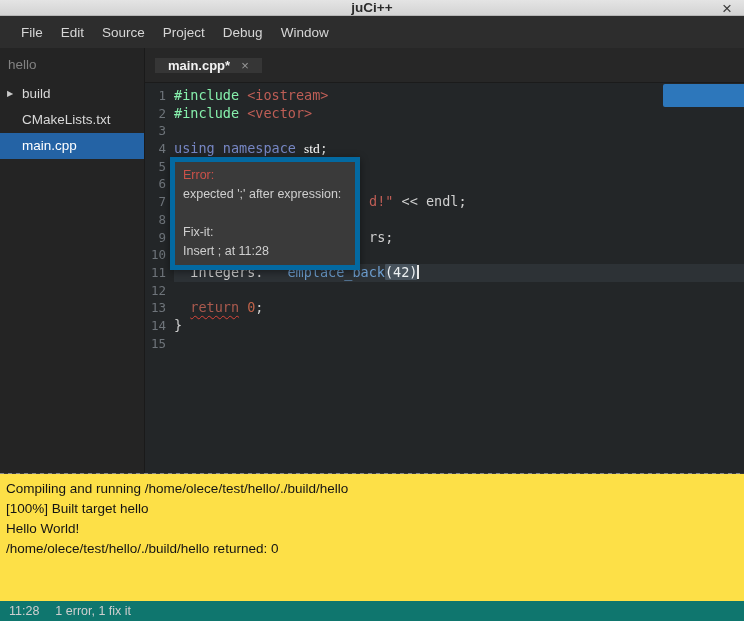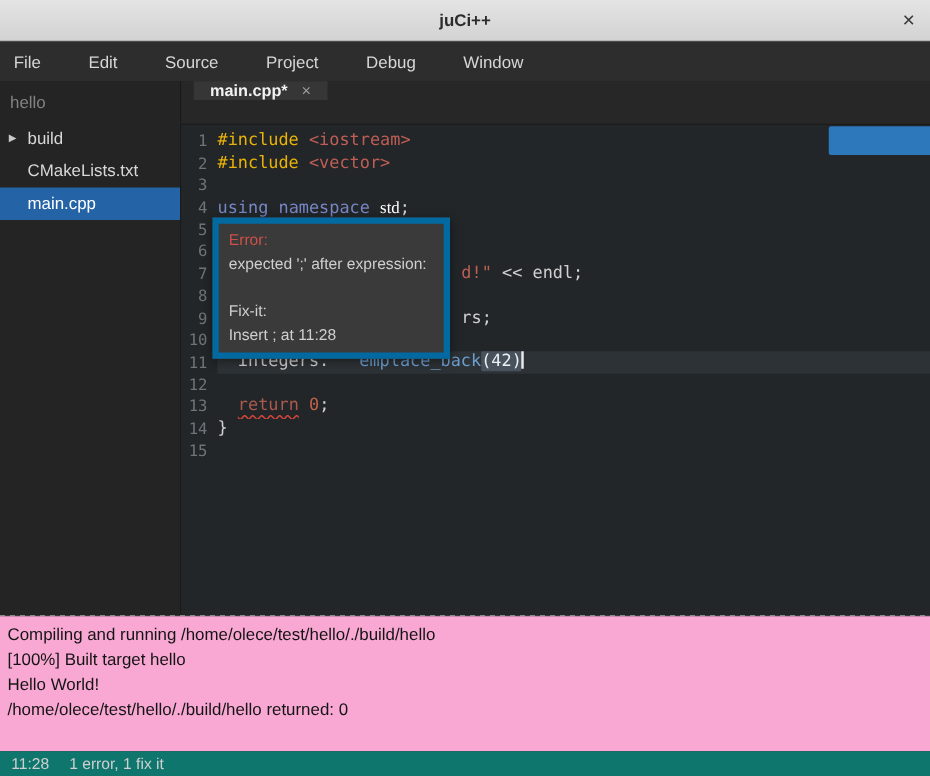--- a/index.html
+++ b/index.html
@@ -2,64 +2,64 @@
 <html><head>
 <meta charset="utf-8">
 <style>
   * { box-sizing: border-box; margin: 0; padding: 0; }
   html, body { width: 744px; height: 621px; overflow: hidden; }
   body { font-family: "Liberation Sans", "DejaVu Sans", sans-serif; background: #222; }
 
   .window { width: 744px; height: 621px; display: flex; flex-direction: column; background: #232628; }
 
   
-  .titlebar { height: 33px; flex: none; background: linear-gradient(#e4e4e4, #d3d3d3);
+  .titlebar { height: 16px; flex: none; background: linear-gradient(#e4e4e4, #d3d3d3);
               border-bottom: 1px solid #b6b6b6; position: relative;
               display: flex; align-items: center; justify-content: center; }
   .titlebar .title { font-size: 13.5px; font-weight: bold; color: #2c2c2c; }
   .titlebar .close { position: absolute; right: 12px; top: 50%; transform: translateY(-50%);
                      font-size: 17px; color: #3a3a3a; line-height: 1; cursor: default; }
 
   
-  .menubar { height: 32px; flex: none; background: #2d2d2d; display: flex; align-items: center; padding: 0 2px; gap: 20px; }
+  .menubar { height: 32px; flex: none; background: #2d2d2d; display: flex; align-items: center; padding: 0 12px; }
   .menu-item { color: #d6d6d6; font-size: 13.5px; padding: 7px 9px; }
 
   
   .main { flex: 1; min-height: 0; display: flex; }
 
   .sidebar { width: 145px; flex: none; background: #242424; border-right: 1px solid #1a1a1a;
              font-size: 13.5px; padding-top: 4px; overflow: hidden; }
   .project-header { color: #828282; padding: 5px 8px 9px 8px; }
   .tree-item { position: relative; height: 26px; line-height: 26px; padding-left: 22px;
                color: #d8d8d8; white-space: nowrap; }
   .tree-item .expander { position: absolute; left: 7px; top: 50%; transform: translateY(-50%);
                          font-size: 8px; color: #c8c8c8; }
   .tree-item.selected { background: #2463a5; color: #ffffff; }
 
   .right-pane { flex: 1; min-width: 0; display: flex; flex-direction: column; }
 
   
   .tabbar { height: 35px; flex: none; background: #272727; border-bottom: 1px solid #1b1b1b;
-            display: flex; align-items: flex-start; padding-left: 10px; }
+            display: flex; align-items: center; padding-left: 10px; }
   .tab { display: flex; align-items: center; gap: 11px; padding: 0 13px;
          background: #363636; color: #f2f2f2; font-size: 13px; font-weight: bold; }
   .tab .tab-close { color: #9a9a9a; font-weight: normal; font-size: 13px; }
 
   
   .editor { flex: 1; min-height: 0; position: relative; background: #232628; overflow: hidden;
             font-family: "DejaVu Sans Mono", "Liberation Mono", monospace; font-size: 13.5px; }
   .ed-lines { padding-top: 4px; position: relative; z-index: 1; }
   .ed-line { display: flex; height: 17.7px; line-height: 17.7px; white-space: pre; }
   .gut { flex: none; width: 21px; padding-right: 8px; box-sizing: content-box;
          text-align: right; color: #6e747a; font-size: 12.5px; }
   .code { flex: 1; color: #d0d0d0; }
   .ed-line.current .code { background: #2d3236; }
 
   .tok-plain   { color: #d0d0d0; }
-  .tok-preproc { color: #eab308; }
+  .tok-preproc { color: #86efac; }
   .tok-string  { color: #bf5e56; }
   .tok-kw      { color: #7787c5; }
   .tok-std     { color: #ffffff; font-family: Liberation Serif, serif; }
   .tok-fn      { color: #6d9ecf; margin-left: 24px; }
   .tok-num     { color: #c0634a; }
   .tok-err     { color: #ab5a4e; text-decoration: underline wavy #d9453a 1px;
                  text-underline-offset: 3px; text-decoration-skip-ink: none; }
   .tok-hl      { background: #47525c; color: #ecf0f2; border-radius: 1px; }
   .tok-caret   { display: inline-block; width: 2px; height: 14px; background: #e8e8e8;
                  vertical-align: -2px; }
@@ -74,21 +74,21 @@
              box-shadow: 0 2px 8px rgba(0,0,0,0.45); }
   .tooltip > div { line-height: 19px; white-space: nowrap; }
   .tt-error-label { color: #cc5149; }
   .tt-spacer { height: 19px; }
 
   
   .pane-divider { height: 1px; flex: none;
                   background: repeating-linear-gradient(90deg, #8a8a8a 0 4px, #3a3a3a 4px 8px); }
 
   
-  .output { height: 108px; flex: none; background: #f9a8d4; color: #141414;
+  .output { height: 127px; flex: none; background: #fde047; color: #141414;
             font-size: 13.5px; padding: 5px 6px; overflow: hidden; }
   .out-line { line-height: 20px; white-space: pre; }
 
   
   .statusbar { height: 20px; flex: none; background: #0f766e; color: #cfcfcf;
                font-size: 12.5px; display: flex; align-items: center; padding: 0 9px; gap: 16px; }
 </style>
 </head>
 <body>
 

